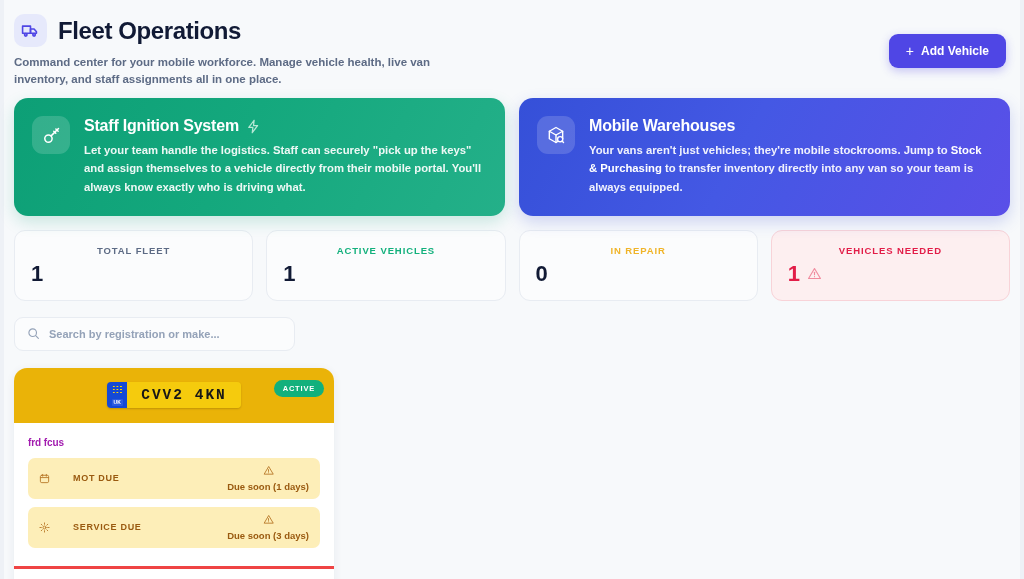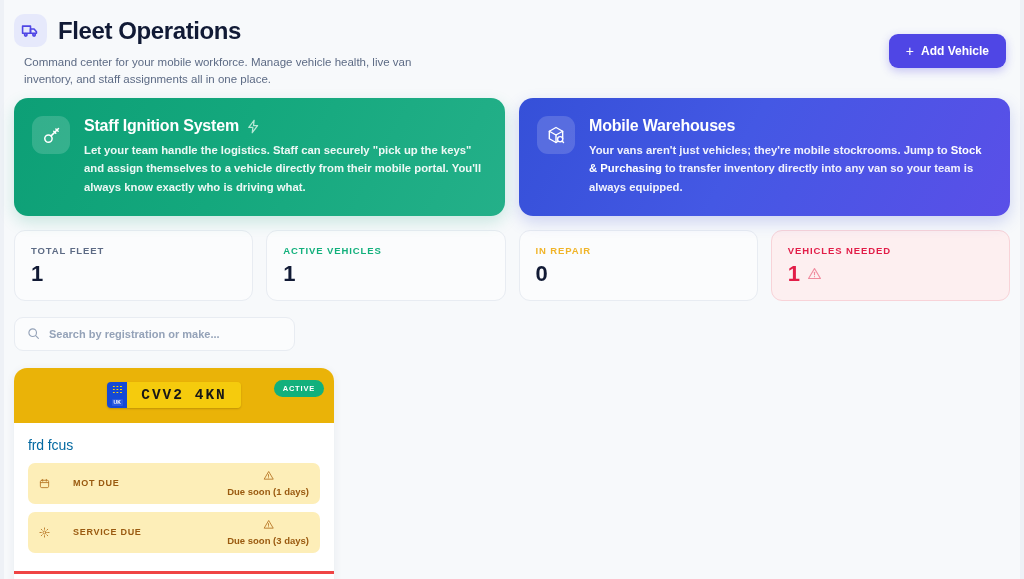--- a/index.html
+++ b/index.html
@@ -36,22 +36,21 @@
     font-weight: bold;
     letter-spacing: -0.4px;
     color: #111a35;
   }
   .subtitle {
     margin-top: 7px;
     font-size: 11.5px;
     line-height: 1.5;
     color: #5d6b85;
     max-width: 430px;
-    font-weight: 400;
-    margin-left: 10px;
+    font-weight: 700;
   }
   .add-btn {
     position: absolute;
     right: 4px; top: 20px;
     display: flex; align-items: center; gap: 7px;
     background: #4f46e5;
     color: #fff;
     border: none;
     border-radius: 9px;
     padding: 10px 17px;
@@ -116,20 +115,21 @@
     border-radius: 11px;
     padding: 14px 16px 15px;
     min-height: 65px;
   }
   .stat.alert { background: #fdeff0; border-color: #f8d3d8; }
   .stat-label {
     font-size: 9.5px;
     font-weight: bold;
     letter-spacing: 0.9px;
     color: #5d6b85;
+    text-align: center;
   }
   .stat-label.green { color: #12b07c; }
   .stat-label.amber { color: #f0b429; }
   .stat-label.red   { color: #e21d48; }
   .stat-value {
     margin-top: 6px;
     font-size: 22px;
     font-weight: bold;
     color: #111a35;
     display: flex; align-items: center; gap: 7px;
@@ -214,21 +214,21 @@
     background: #12b07c;
     color: #fff;
     font-size: 7.5px;
     font-weight: bold;
     letter-spacing: 0.8px;
     border-radius: 20px;
     padding: 4px 9px;
   }
   .card-body { padding: 14px 14px 0; }
   .veh-name {
-    font-size: 14px; font-weight: normal; color: #0369a1;
+    font-size: 10px; font-weight: bold; color: #a21caf;
     letter-spacing: -0.1px;
   }
   .alerts { margin-top: 10px; display: flex; flex-direction: column; gap: 8px; }
   .alert-row {
     background: #fdeeb8;
     border-radius: 7px;
     padding: 7px 11px;
     display: flex; align-items: center; justify-content: space-between;
   }
   .alert-left { display: flex; align-items: center; gap: 23px; }

